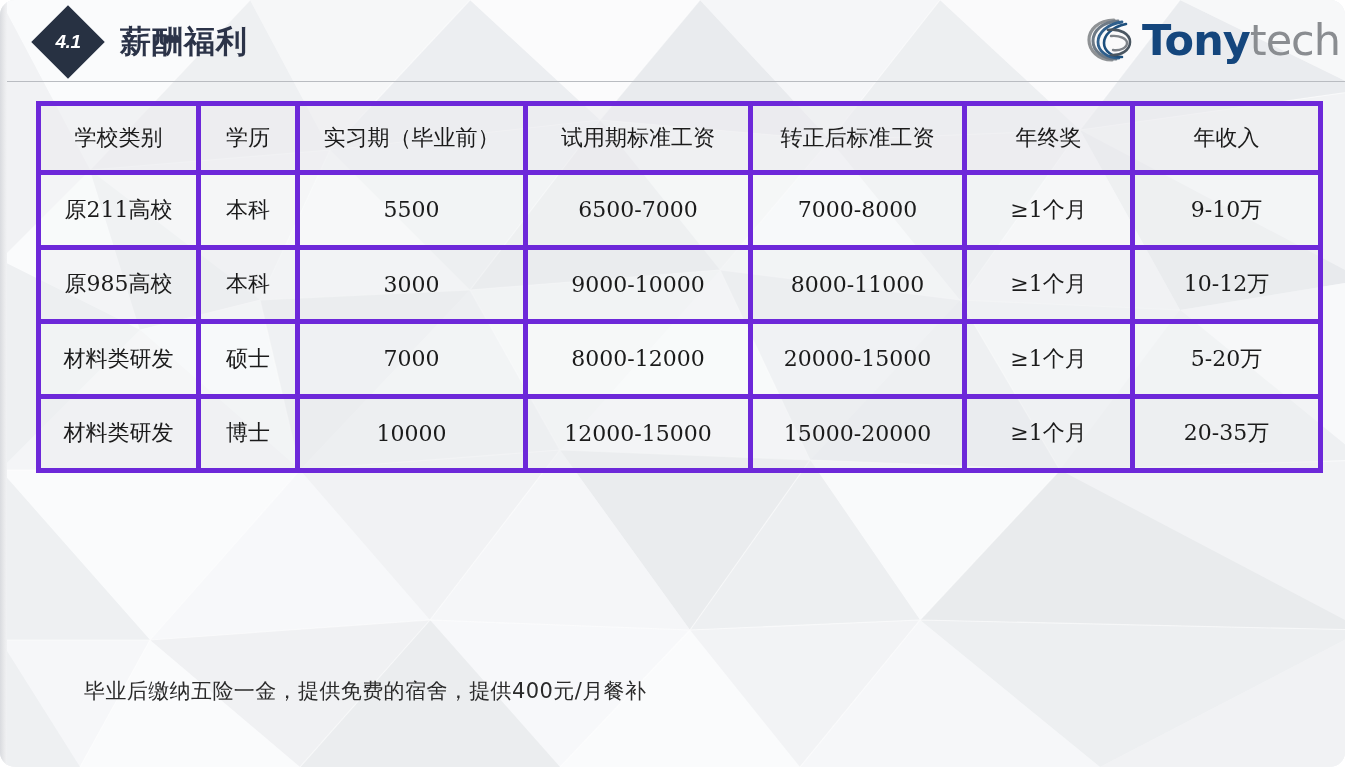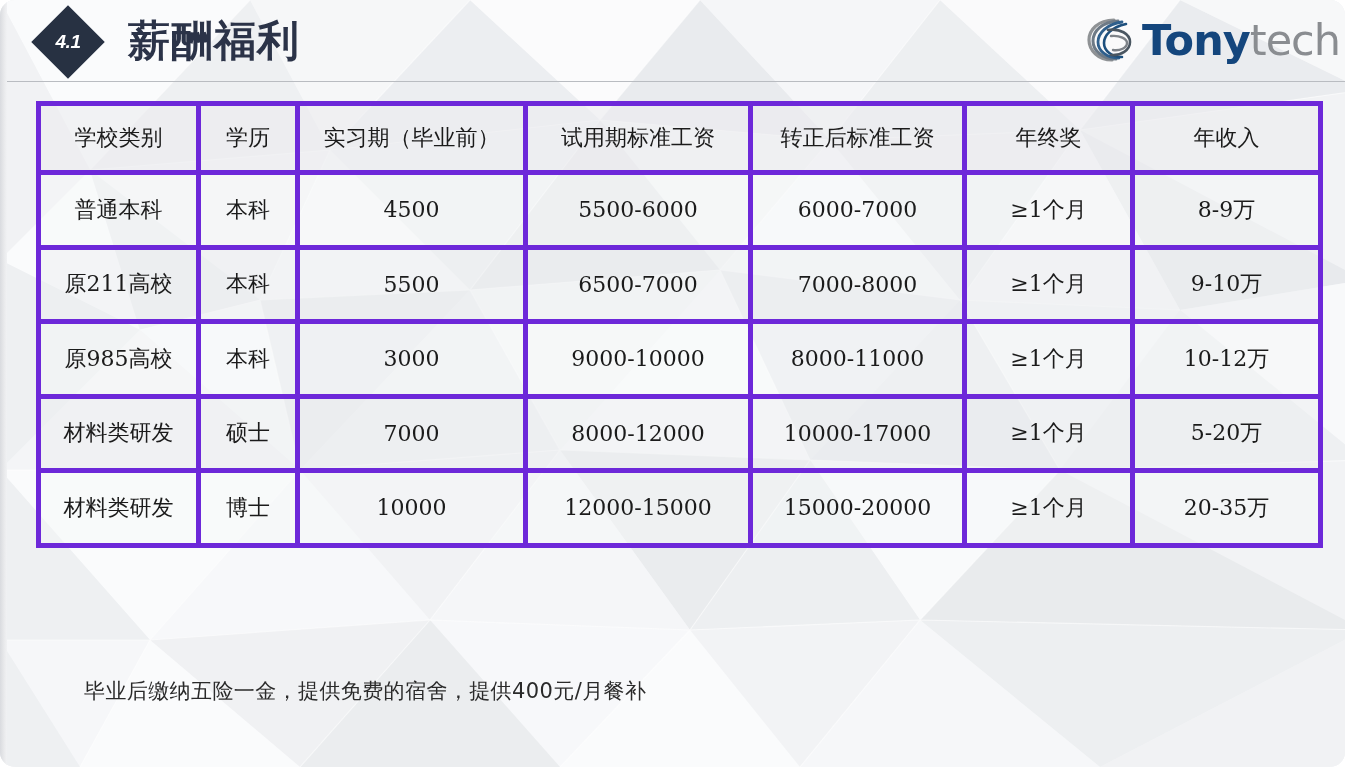--- a/index.html
+++ b/index.html
@@ -75,22 +75,22 @@
     color: #ffffff;
     font-size: 19px;
     font-weight: bold;
     font-style: italic;
     letter-spacing: -0.5px;
     font-family: "Liberation Sans", sans-serif;
   }
 
   #slide-title {
     position: absolute;
-    left: 128px; top: 19px;
-    font-size: 42px;
+    left: 120px; top: 19px;
+    font-size: 31px;
     font-weight: bold;
     color: #2b3348;
     letter-spacing: 1px;
     line-height: 44px;
     font-family: "DejaVu Sans", "Liberation Sans", sans-serif;
   }
 
   
   #logo {
     position: absolute;
@@ -286,29 +286,20 @@
         <th>学历</th>
         <th>实习期（毕业前）</th>
         <th>试用期标准工资</th>
         <th>转正后标准工资</th>
         <th>年终奖</th>
         <th>年收入</th>
       </tr>
     </thead>
     <tbody>
       <tr>
-        <td>普通本科</td>
-        <td>本科</td>
-        <td>4500</td>
-        <td>5500-6000</td>
-        <td>6000-7000</td>
-        <td>≥1个月</td>
-        <td>8-9万</td>
-      </tr>
-      <tr>
         <td>原211高校</td>
         <td>本科</td>
         <td>5500</td>
         <td>6500-7000</td>
         <td>7000-8000</td>
         <td>≥1个月</td>
         <td>9-10万</td>
       </tr>
       <tr>
         <td>原985高校</td>
@@ -317,21 +308,21 @@
         <td>9000-10000</td>
         <td>8000-11000</td>
         <td>≥1个月</td>
         <td>10-12万</td>
       </tr>
       <tr>
         <td>材料类研发</td>
         <td>硕士</td>
         <td>7000</td>
         <td>8000-12000</td>
-        <td>10000-17000</td>
+        <td>20000-15000</td>
         <td>≥1个月</td>
         <td>5-20万</td>
       </tr>
       <tr>
         <td>材料类研发</td>
         <td>博士</td>
         <td>10000</td>
         <td>12000-15000</td>
         <td>15000-20000</td>
         <td>≥1个月</td>

